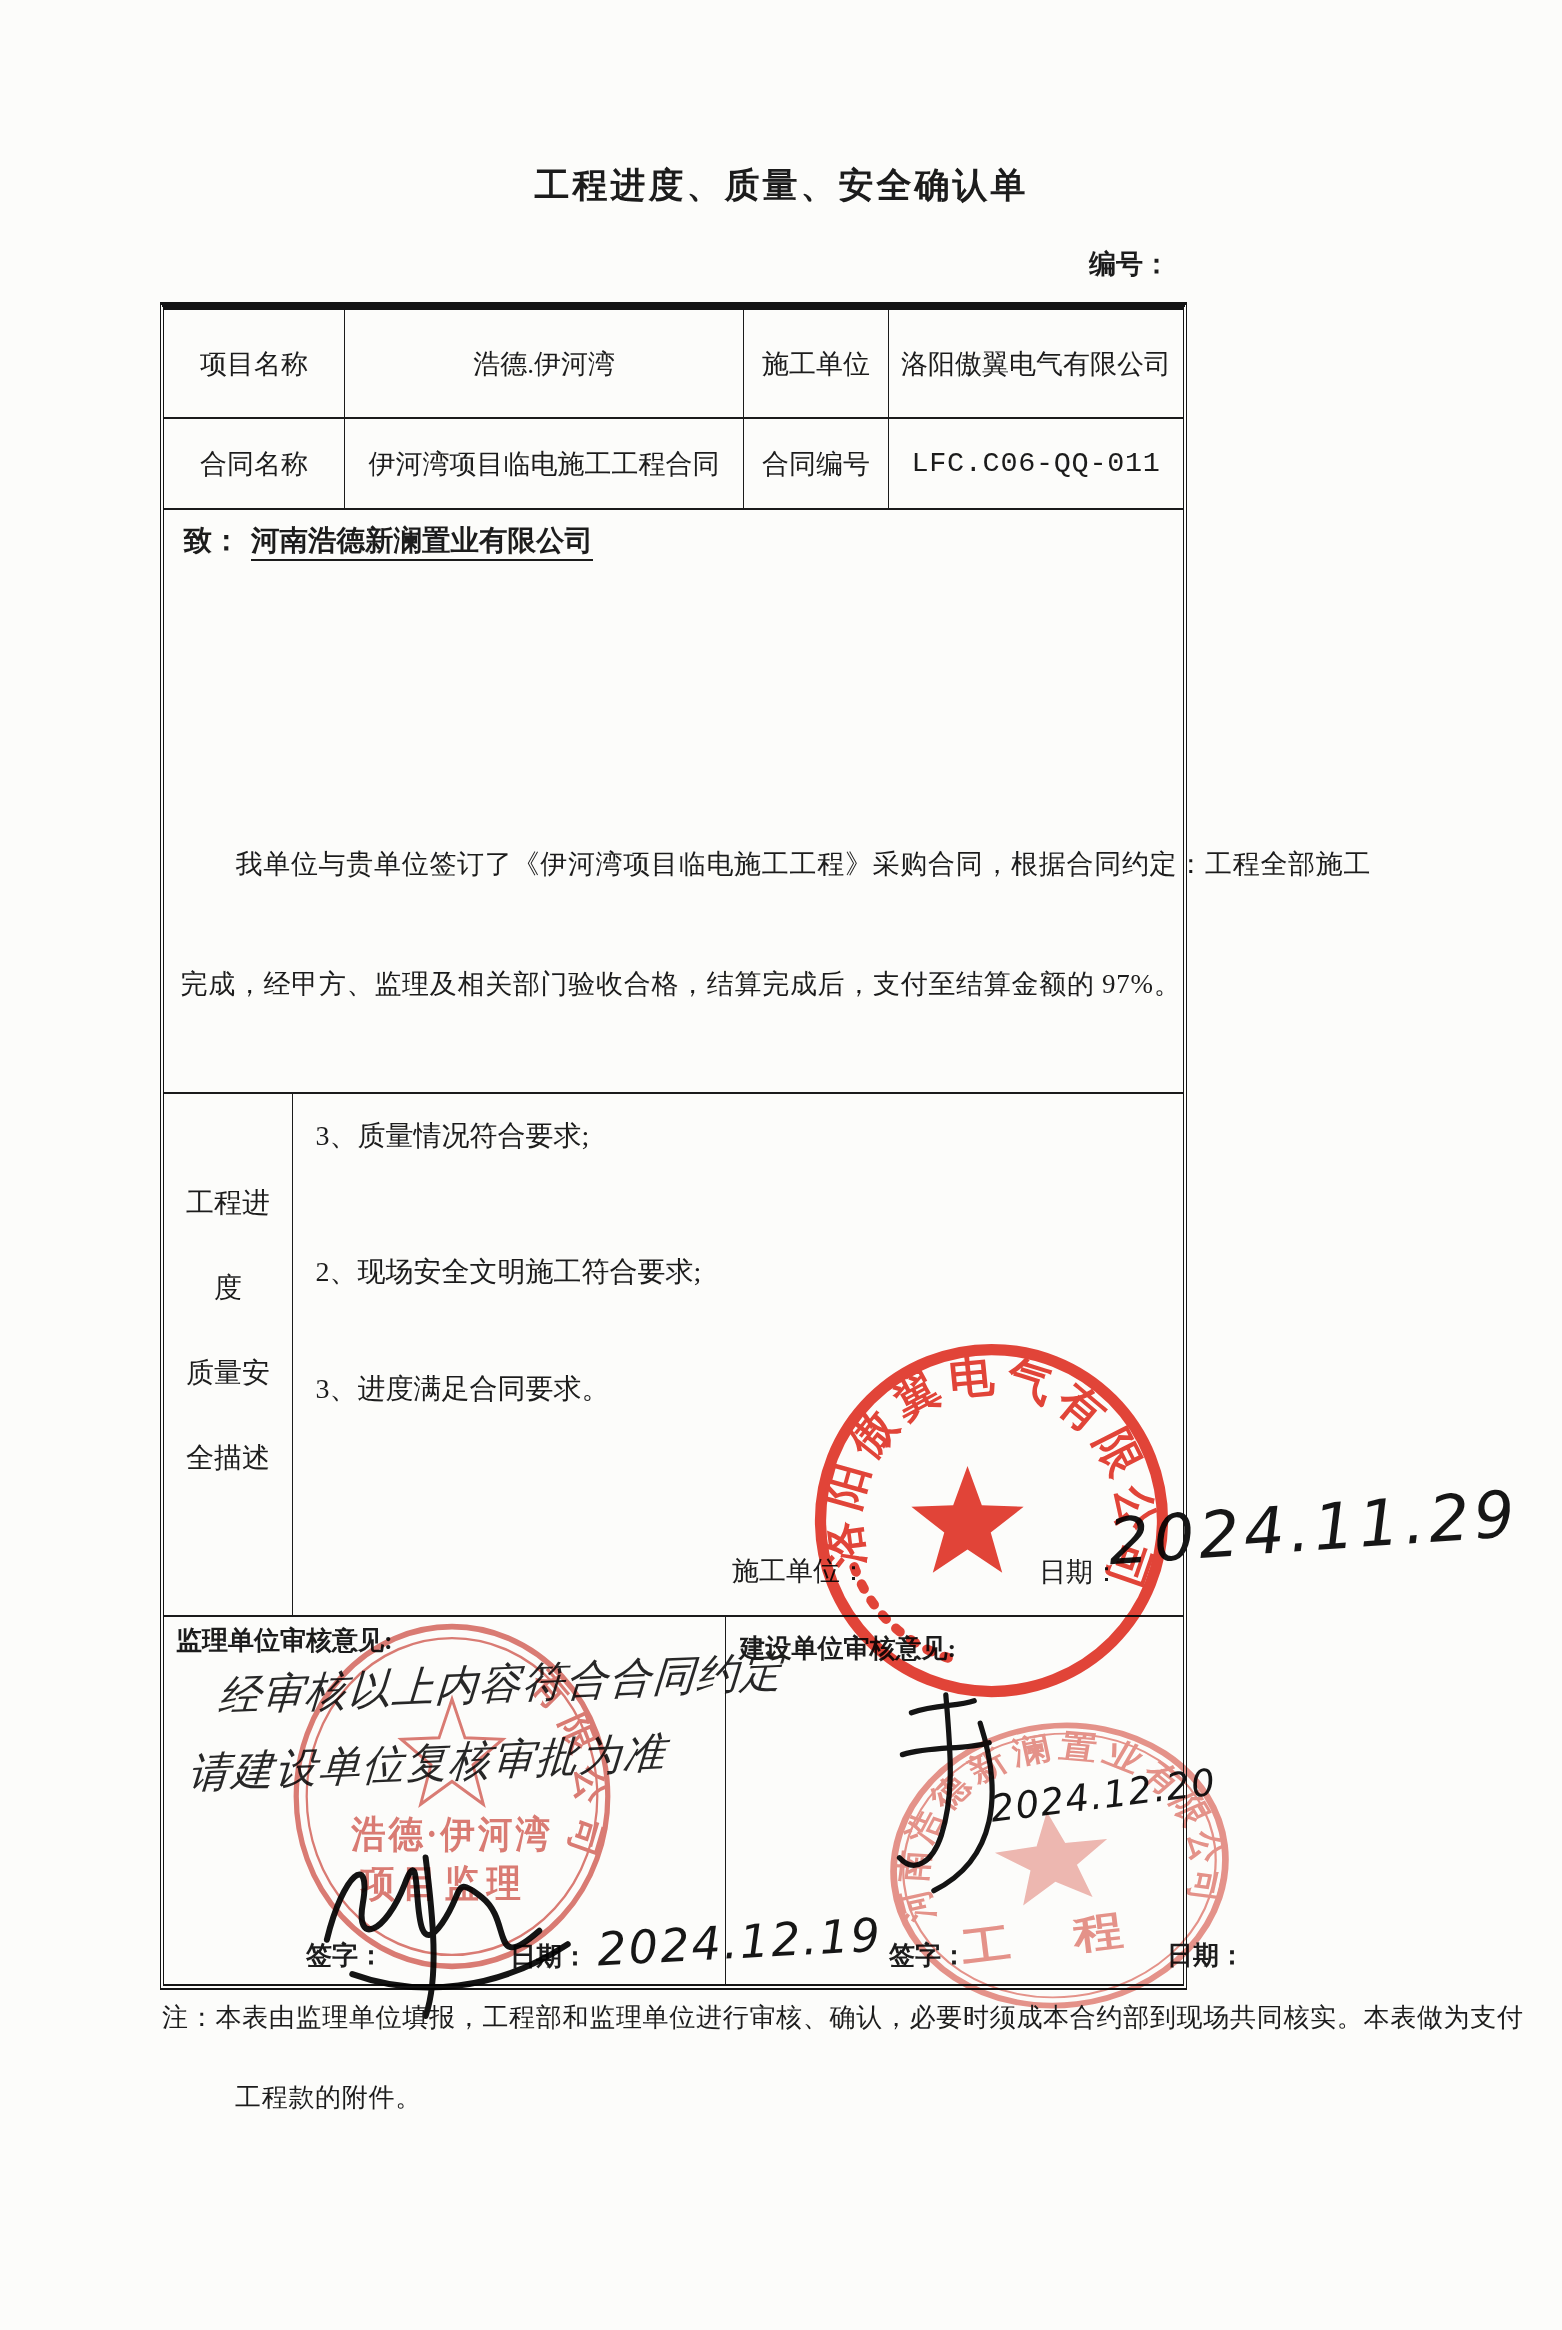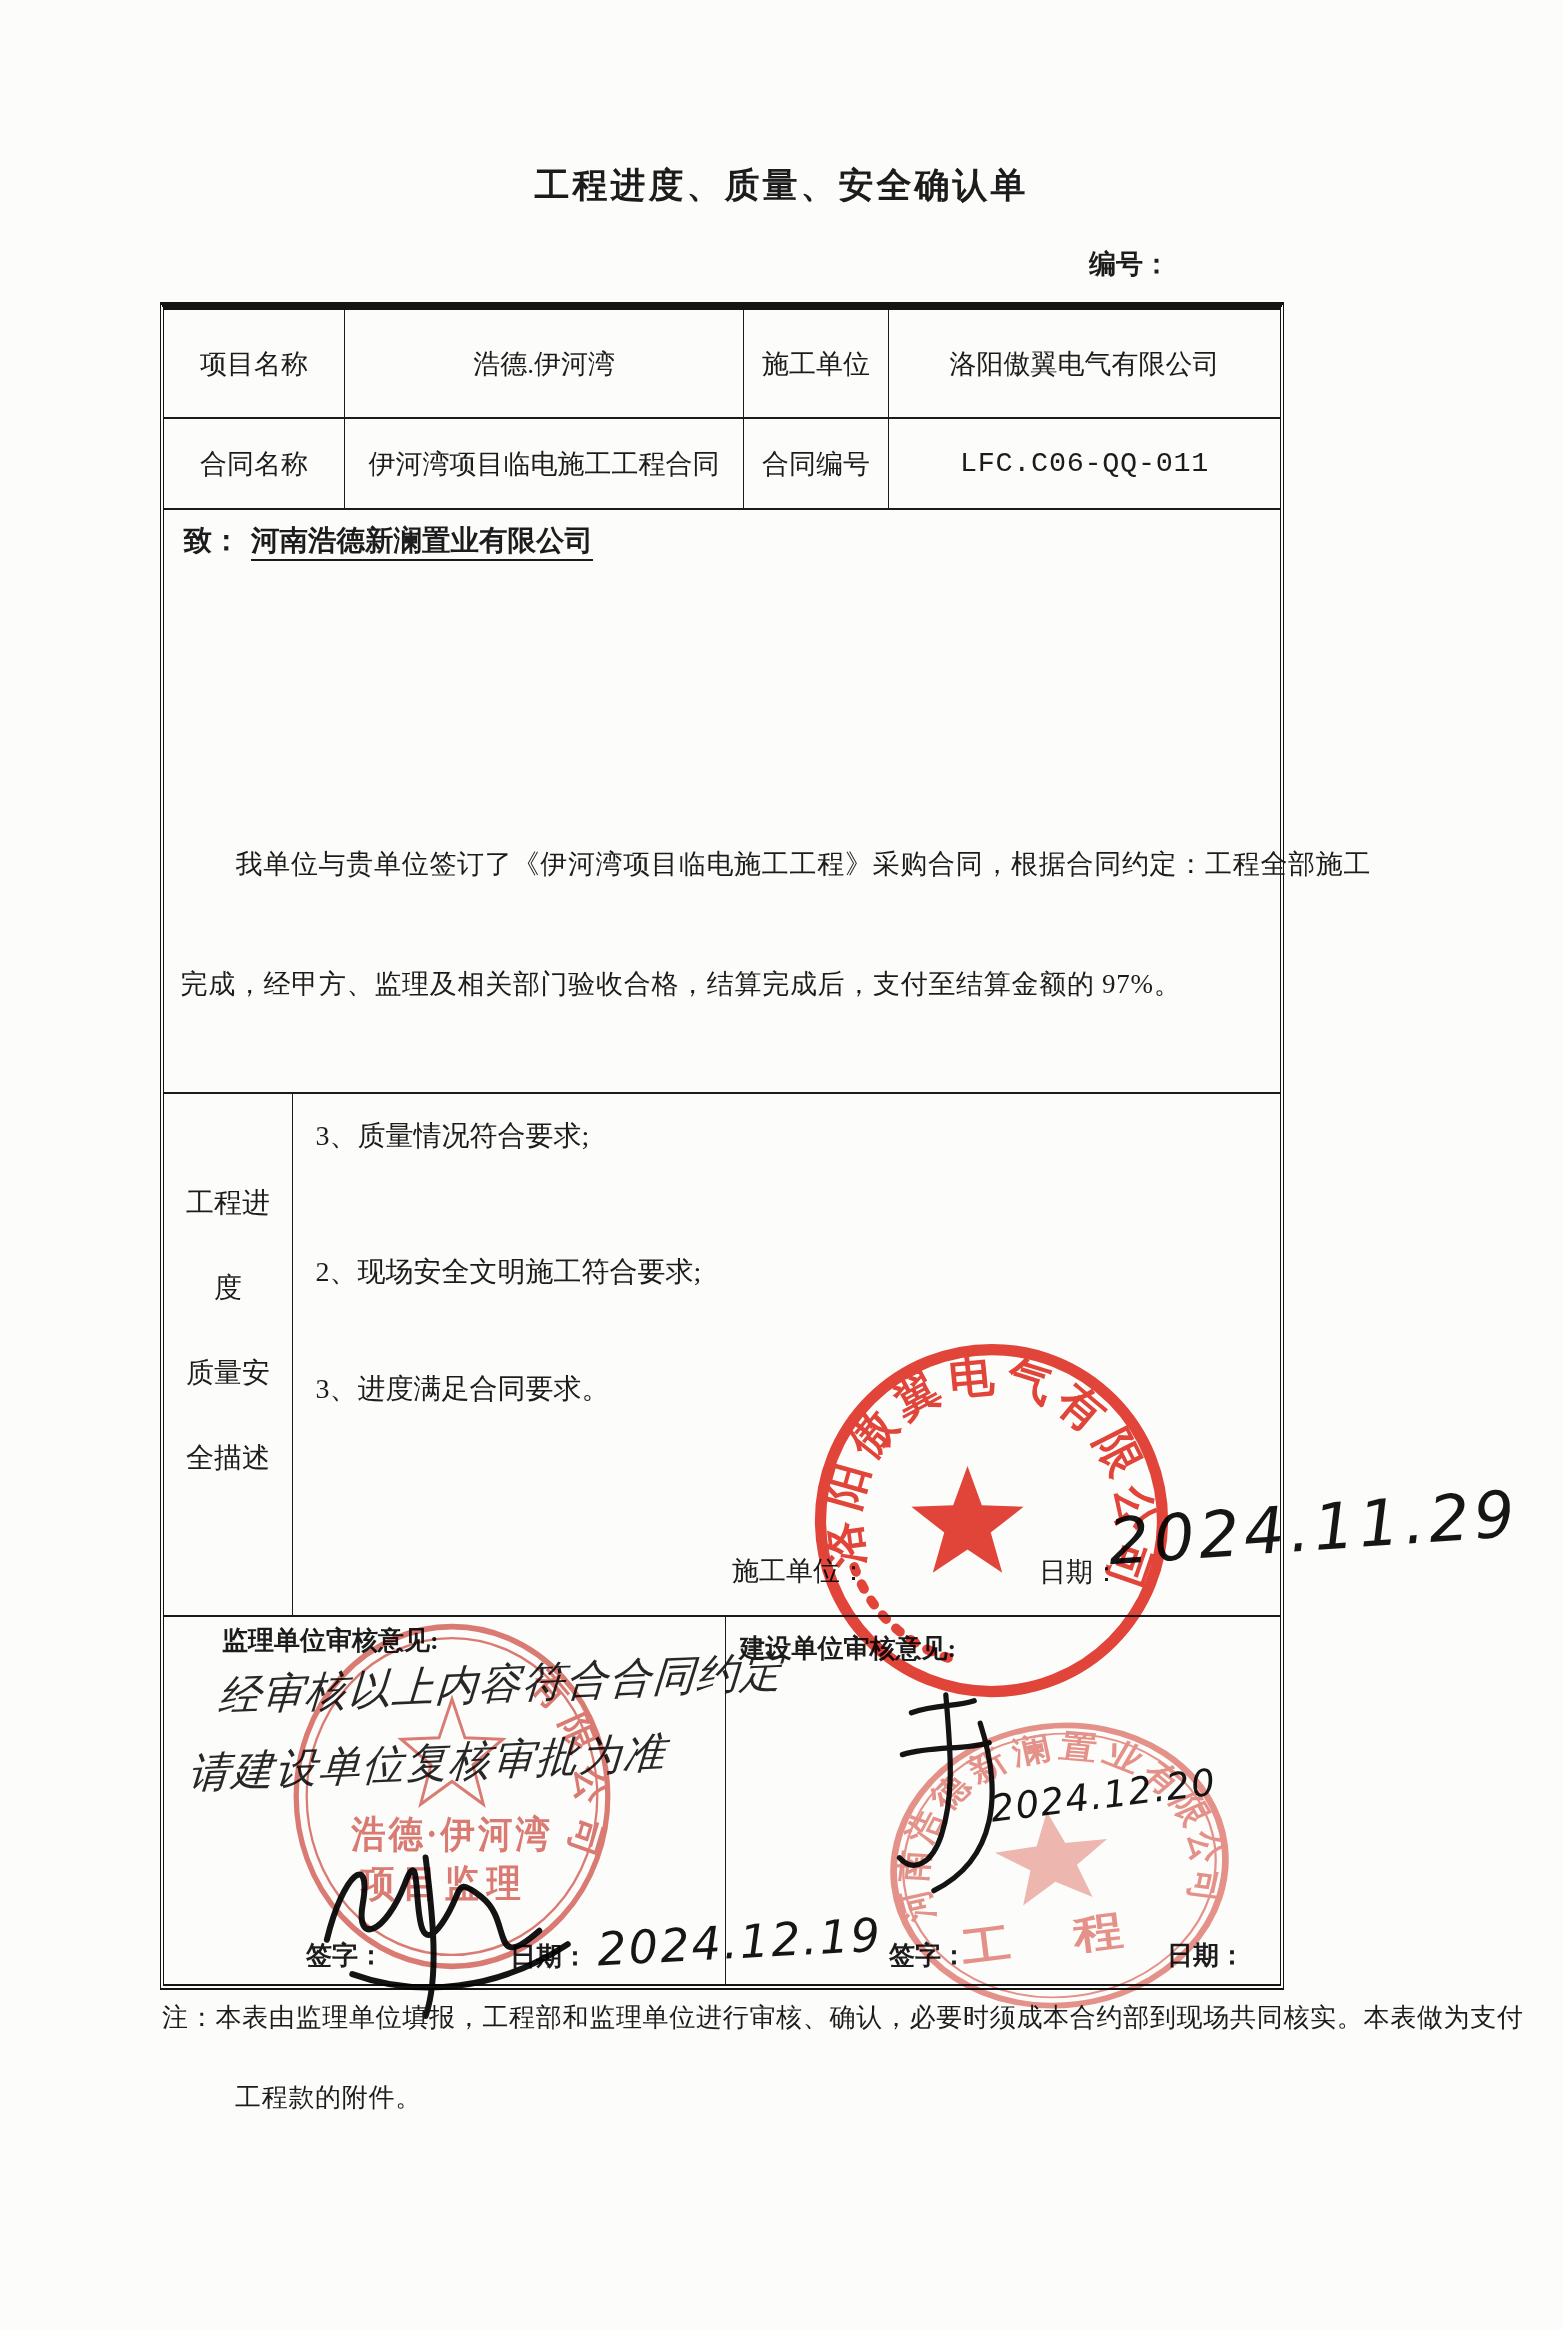--- a/index.html
+++ b/index.html
@@ -10,21 +10,21 @@
     color:#1c1c1c;
   }
   .abs{position:absolute;}
   .doc-title{
     left:0; right:0; top:162px; text-align:center;
     font-size:35px; font-weight:bold; letter-spacing:3px;
   }
   .doc-no{ left:1089px; top:246px; font-size:27px; font-weight:bold;}
   
   .doc-table{
-    left:160px; top:302px; width:1124px; height:1688px;
+    left:160px; top:302px; width:1027px; height:1688px;
     box-sizing:border-box;
     border-top:8.2px solid #141414;
     border-bottom:6.7px double #141414;
     border-left:4.5px double #141414;
     border-right:4.5px double #141414;
     display:flex; flex-direction:column;
   }
   .trow{display:flex; box-sizing:border-box;}
   .tcell{box-sizing:border-box; position:relative;}
   .bR{border-right:1.5px solid #1b1b1b;}
@@ -111,21 +111,21 @@
         <div class="prog-item" style="top:22.5px;">3、质量情况符合要求;</div>
         <div class="prog-item" style="top:159px;">2、现场安全文明施工符合要求;</div>
         <div class="prog-item" style="top:276px;">3、进度满足合同要求。</div>
         <div class="builder-line" style="left:439px; top:459px;">施工单位：</div>
         <div class="builder-line" style="left:746px; top:460px;">日期：</div>
       </div>
     </div>
 
     <div class="trow" style="flex:1;">
       <div class="tcell bR" style="width:562px;">
-        <div class="sec-title" style="left:12px; top:6px;margin-left:46px;">监理单位审核意见:</div>
+        <div class="sec-title" style="left:12px; top:6px;">监理单位审核意见:</div>
         <div class="hw hw-opinion abs" style="left:54px; top:39px;">经审核以上内容符合合同约定</div>
         <div class="hw hw-opinion abs" style="left:24px; top:118px;">请建设单位复核审批为准</div>
         <div class="sign-lab" style="left:142px; top:321px;">签字：</div>
         <div class="sign-lab" style="left:346px; top:322px;">日期：</div>
         <div class="hw hw-date-md abs" style="left:433px; top:298px;">2024.12.19</div>
       </div>
       <div class="tcell" style="flex:1;">
         <div class="sec-title" style="left:13.5px; top:13.5px;">建设单位审核意见:</div>
         <div class="hw hw-date-sm abs" style="left:264px; top:157px;">2024.12.20</div>
         <div class="sign-lab" style="left:163px; top:321px;">签字：</div>

